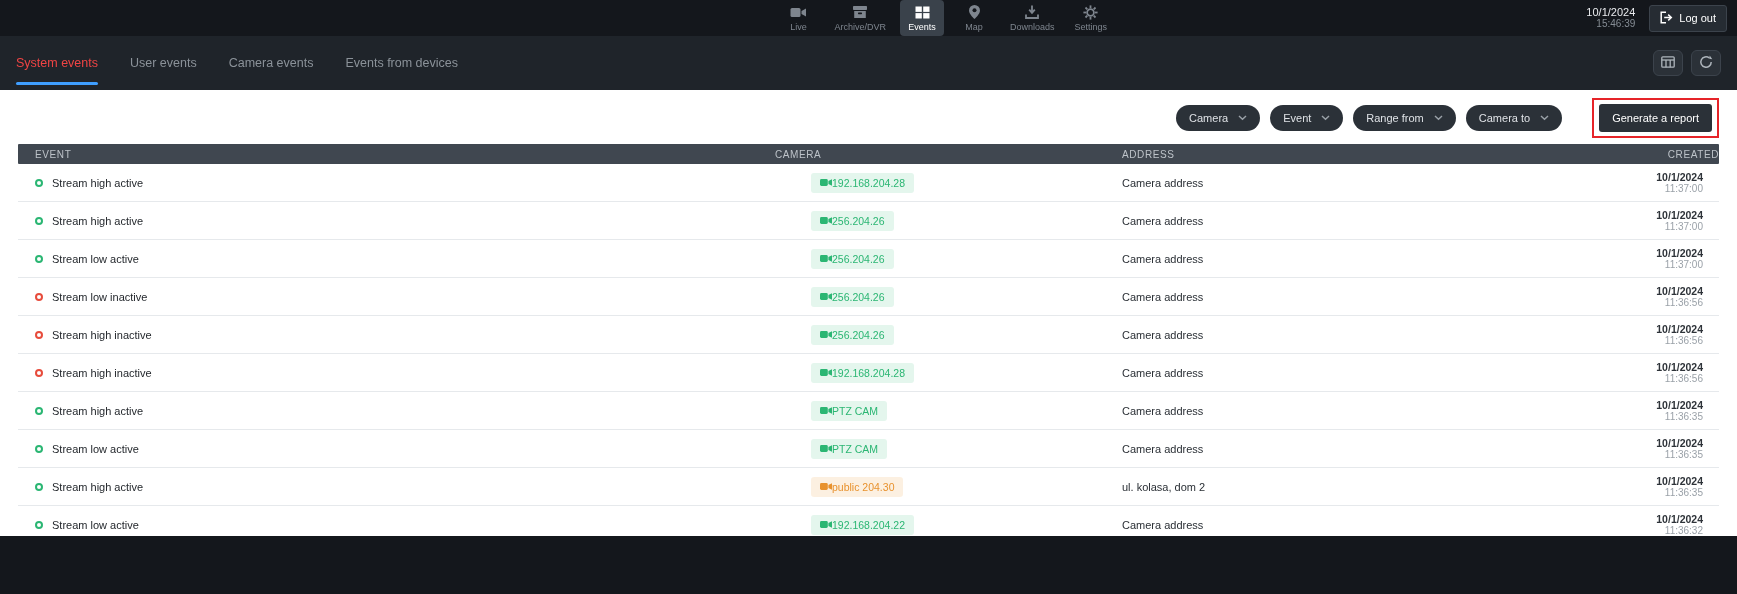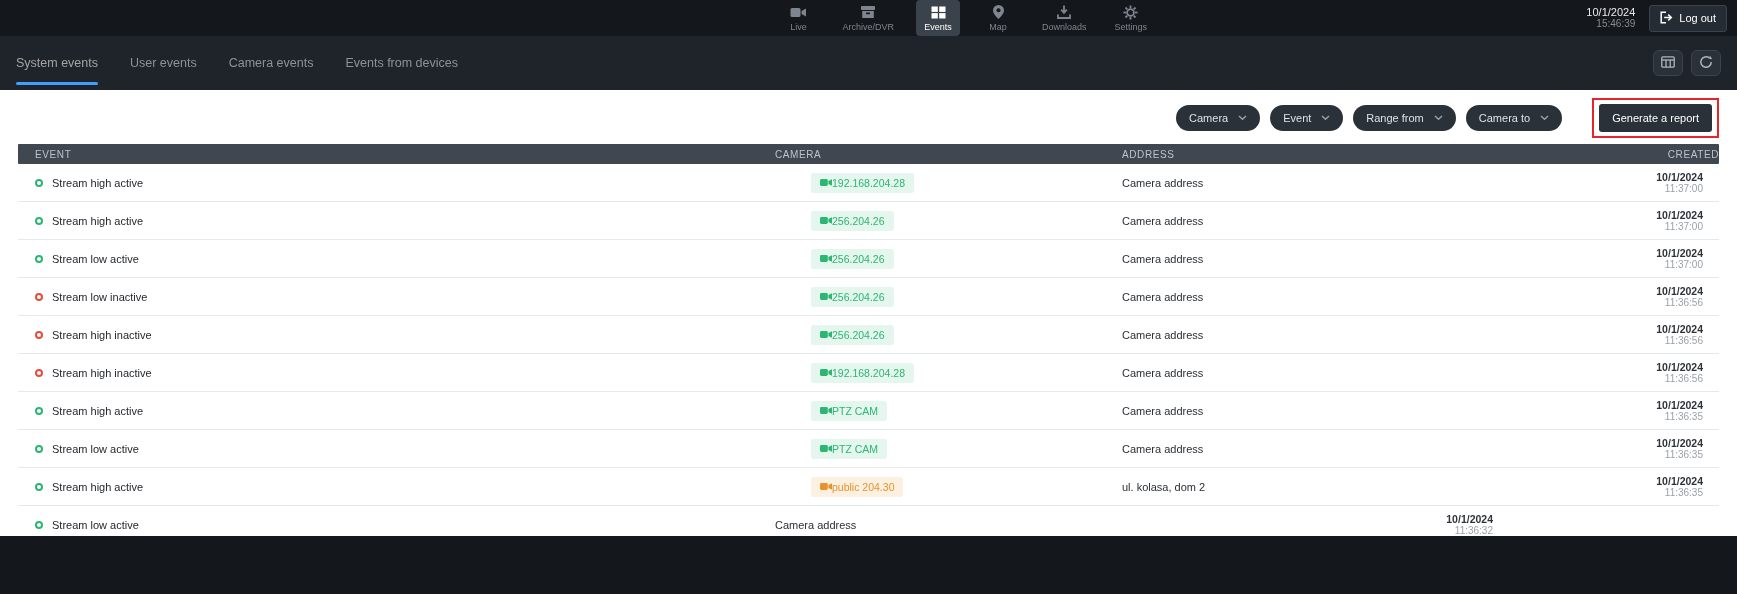--- a/index.html
+++ b/index.html
@@ -10,21 +10,21 @@
     display:flex; flex-direction:column;
   }
 
   
   .topbar {
     height:36px; background:#14171c; position:relative; flex:0 0 auto;
     display:flex; align-items:center;
   }
   .topnav {
     position:absolute; left:calc(50% - 92px); top:0; height:36px;
-    display:flex; align-items:stretch; gap:16px;
+    display:flex; align-items:stretch; gap:8px;
   }
   .nav-item {
     min-width:44px; padding:3px 6px; display:flex; flex-direction:column;
     align-items:center; justify-content:center; gap:2px;
     color:#7e858e; cursor:pointer;
   }
   .nav-item.active { background:#3a424b; border-radius:4px; color:#ffffff; }
   .nav-icon { height:15px; display:flex; align-items:center; }
   .nav-icon svg { display:block; }
   .nav-label { font-size:9px; line-height:10px; white-space:nowrap; }
@@ -47,21 +47,21 @@
   .tabbar {
     height:54px; background:#1f242a; flex:0 0 auto;
     display:flex; align-items:center; justify-content:space-between;
     padding:0 16px;
   }
   .tabs { display:flex; gap:32px; height:100%; align-items:center; }
   .tab {
     position:relative; height:100%; display:flex; align-items:center;
     color:#8b9299; font-size:12.5px; cursor:pointer; white-space:nowrap;
   }
-  .tab.active { color:#a3a3a3; }
+  .tab.active { color:#ef4444; }
   .tab.active::after {
     content:""; position:absolute; left:0; right:0; bottom:5px; height:3px;
     background:#3f9eff; border-radius:2px;
   }
   .tab-actions { display:flex; gap:8px; }
   .icon-btn {
     width:30px; height:26px; background:#2b3138; border:1px solid #3c434c;
     border-radius:6px; color:#aeb5bc; display:flex; align-items:center;
     justify-content:center; cursor:pointer;
   }
@@ -465,20 +465,29 @@
           <div class="cell cell-created">
             <div class="c-date">10/1/2024</div>
             <div class="c-time">11:36:35</div>
           </div>
         </div>
         <div class="trow">
           <div class="cell cell-event">
             <span class="status-dot active"></span>
             <span class="event-text">Stream low active</span>
           </div>
+          <div class="cell cell-camera"><span class="badge green">
+              <span>
+                <svg width="12" height="9" viewBox="0 0 12 9">
+                  <rect x="0" y="1" width="7.8" height="7" rx="1.4" fill="currentColor"></rect>
+                  <path d="M8.4 3.1 12 1.3v6.4L8.4 5.9z" fill="currentColor"></path>
+                </svg>
+              </span>
+              <span>192.168.204.22</span>
+            </span></div>
           <div class="cell cell-address">Camera address</div>
           <div class="cell cell-created">
             <div class="c-date">10/1/2024</div>
             <div class="c-time">11:36:32</div>
           </div>
         </div>
       </div>
   </div>
 </main>
 

